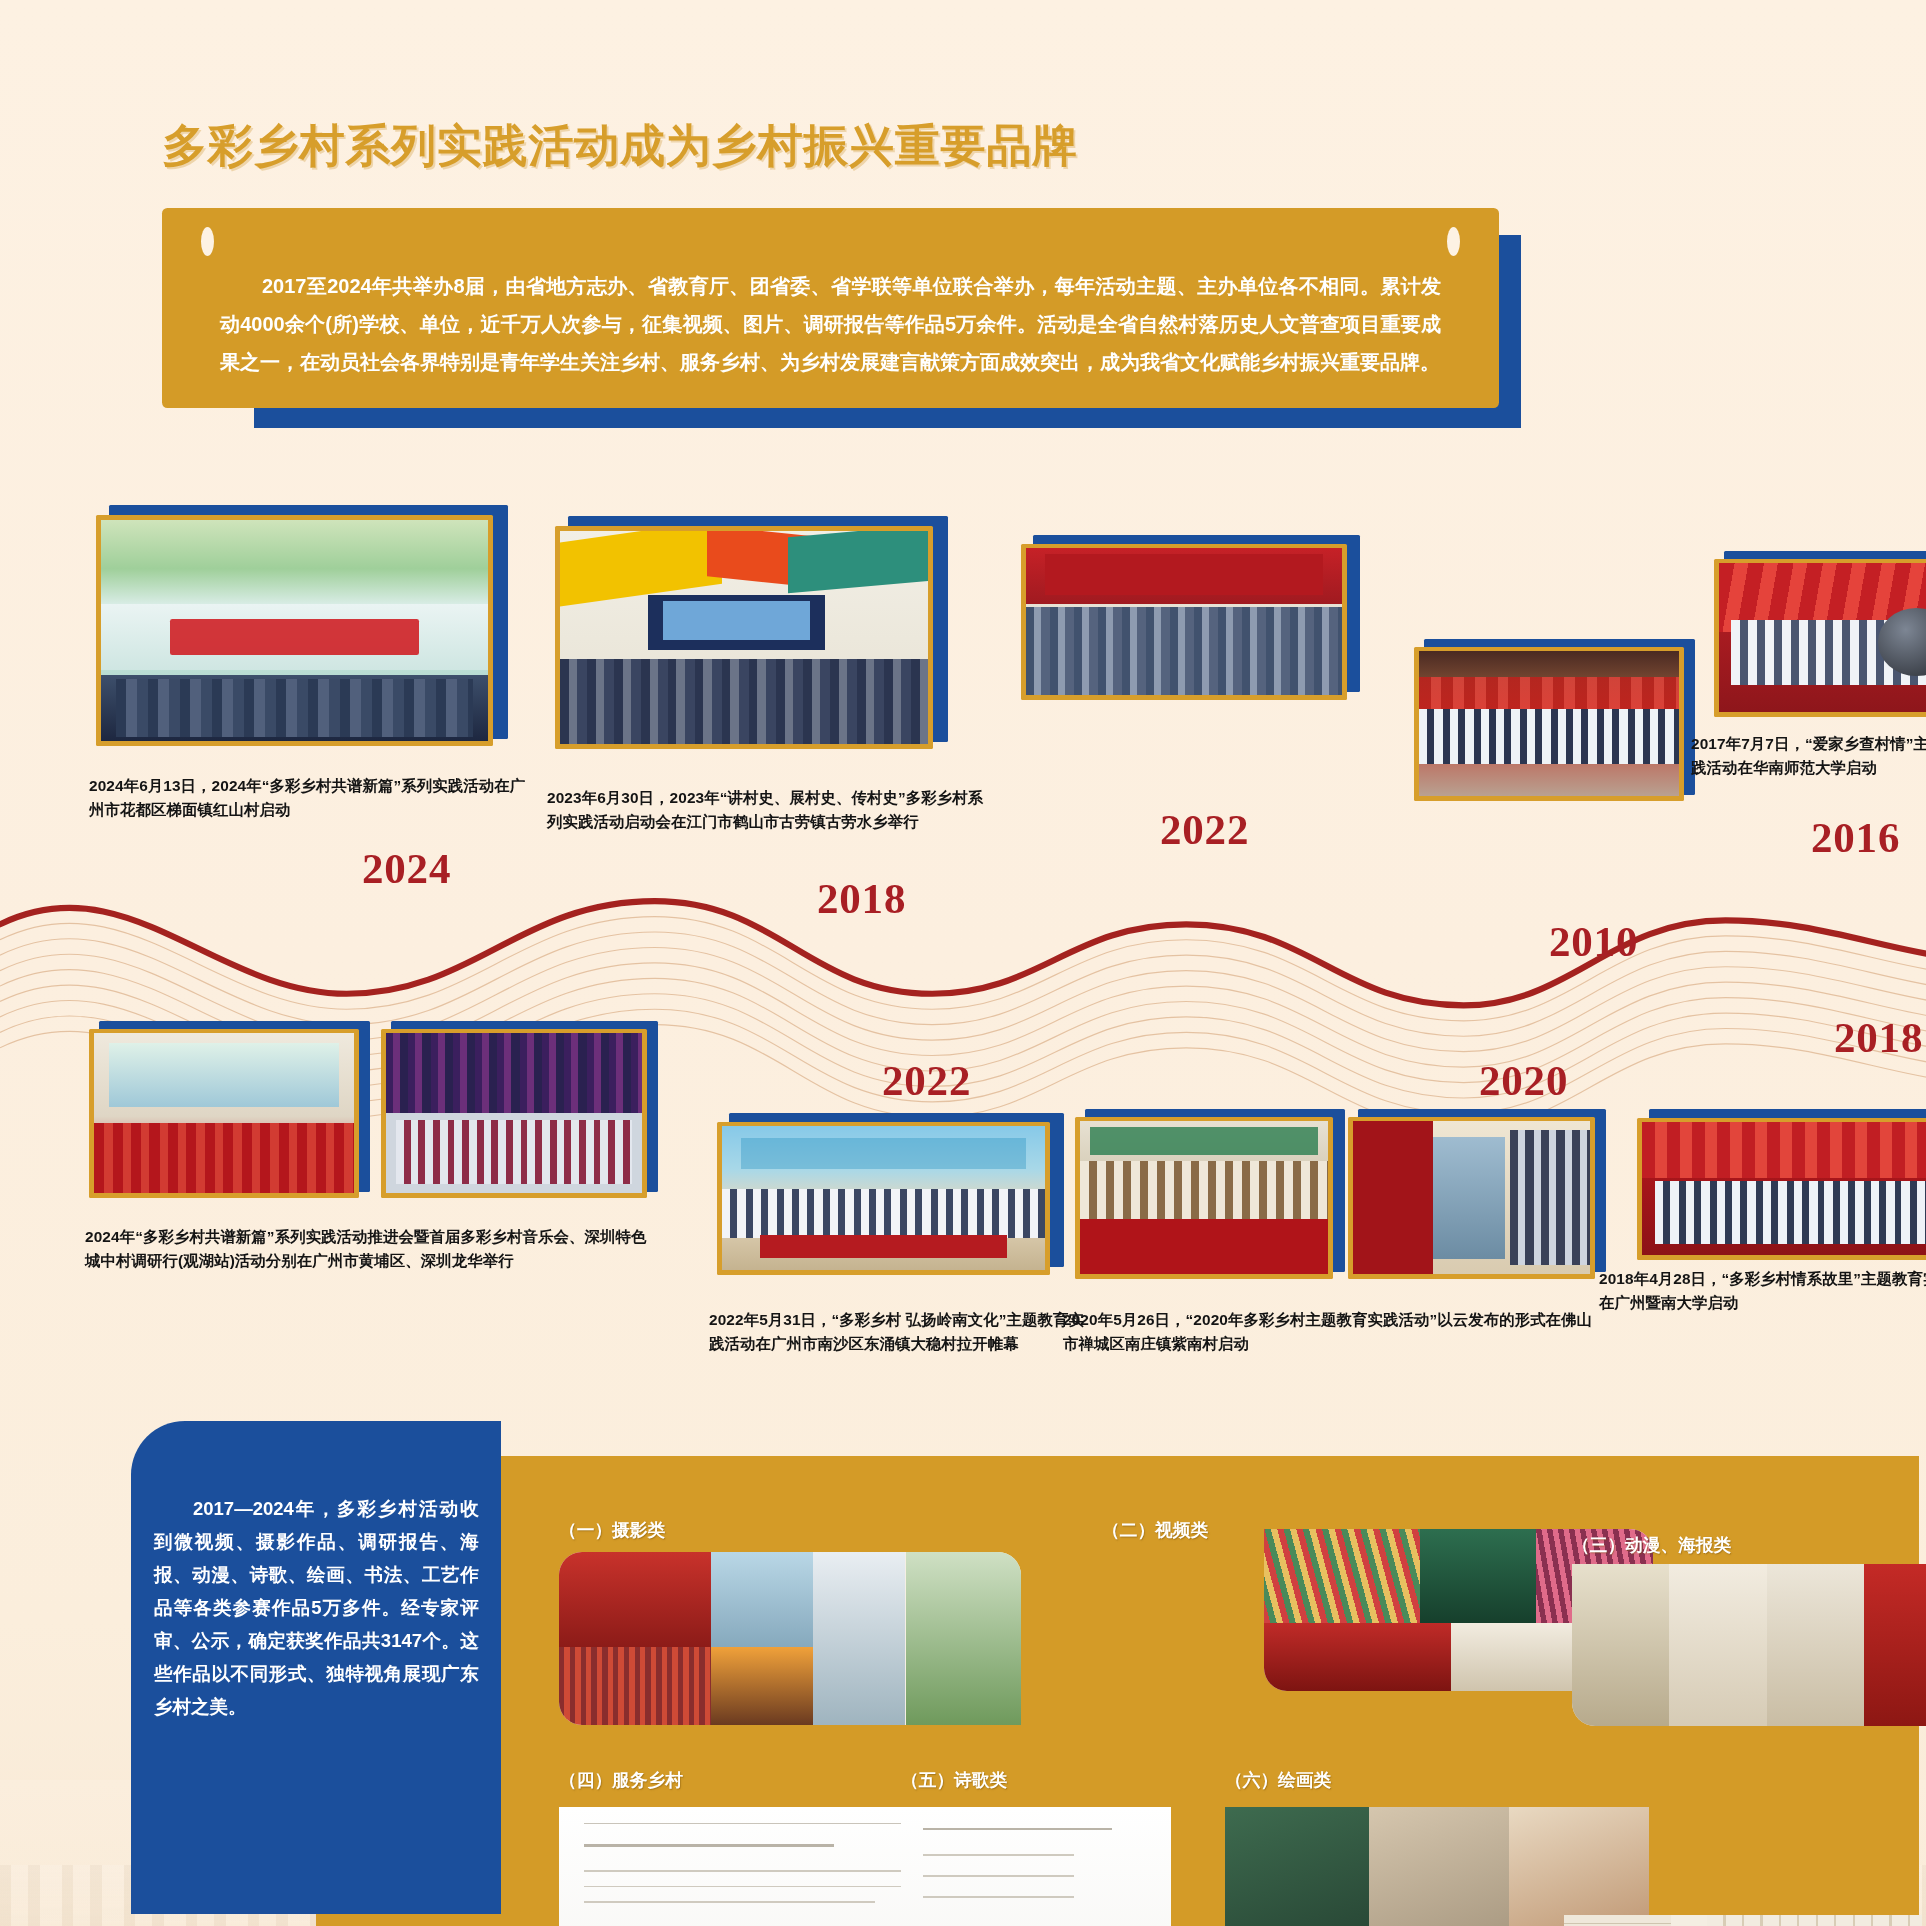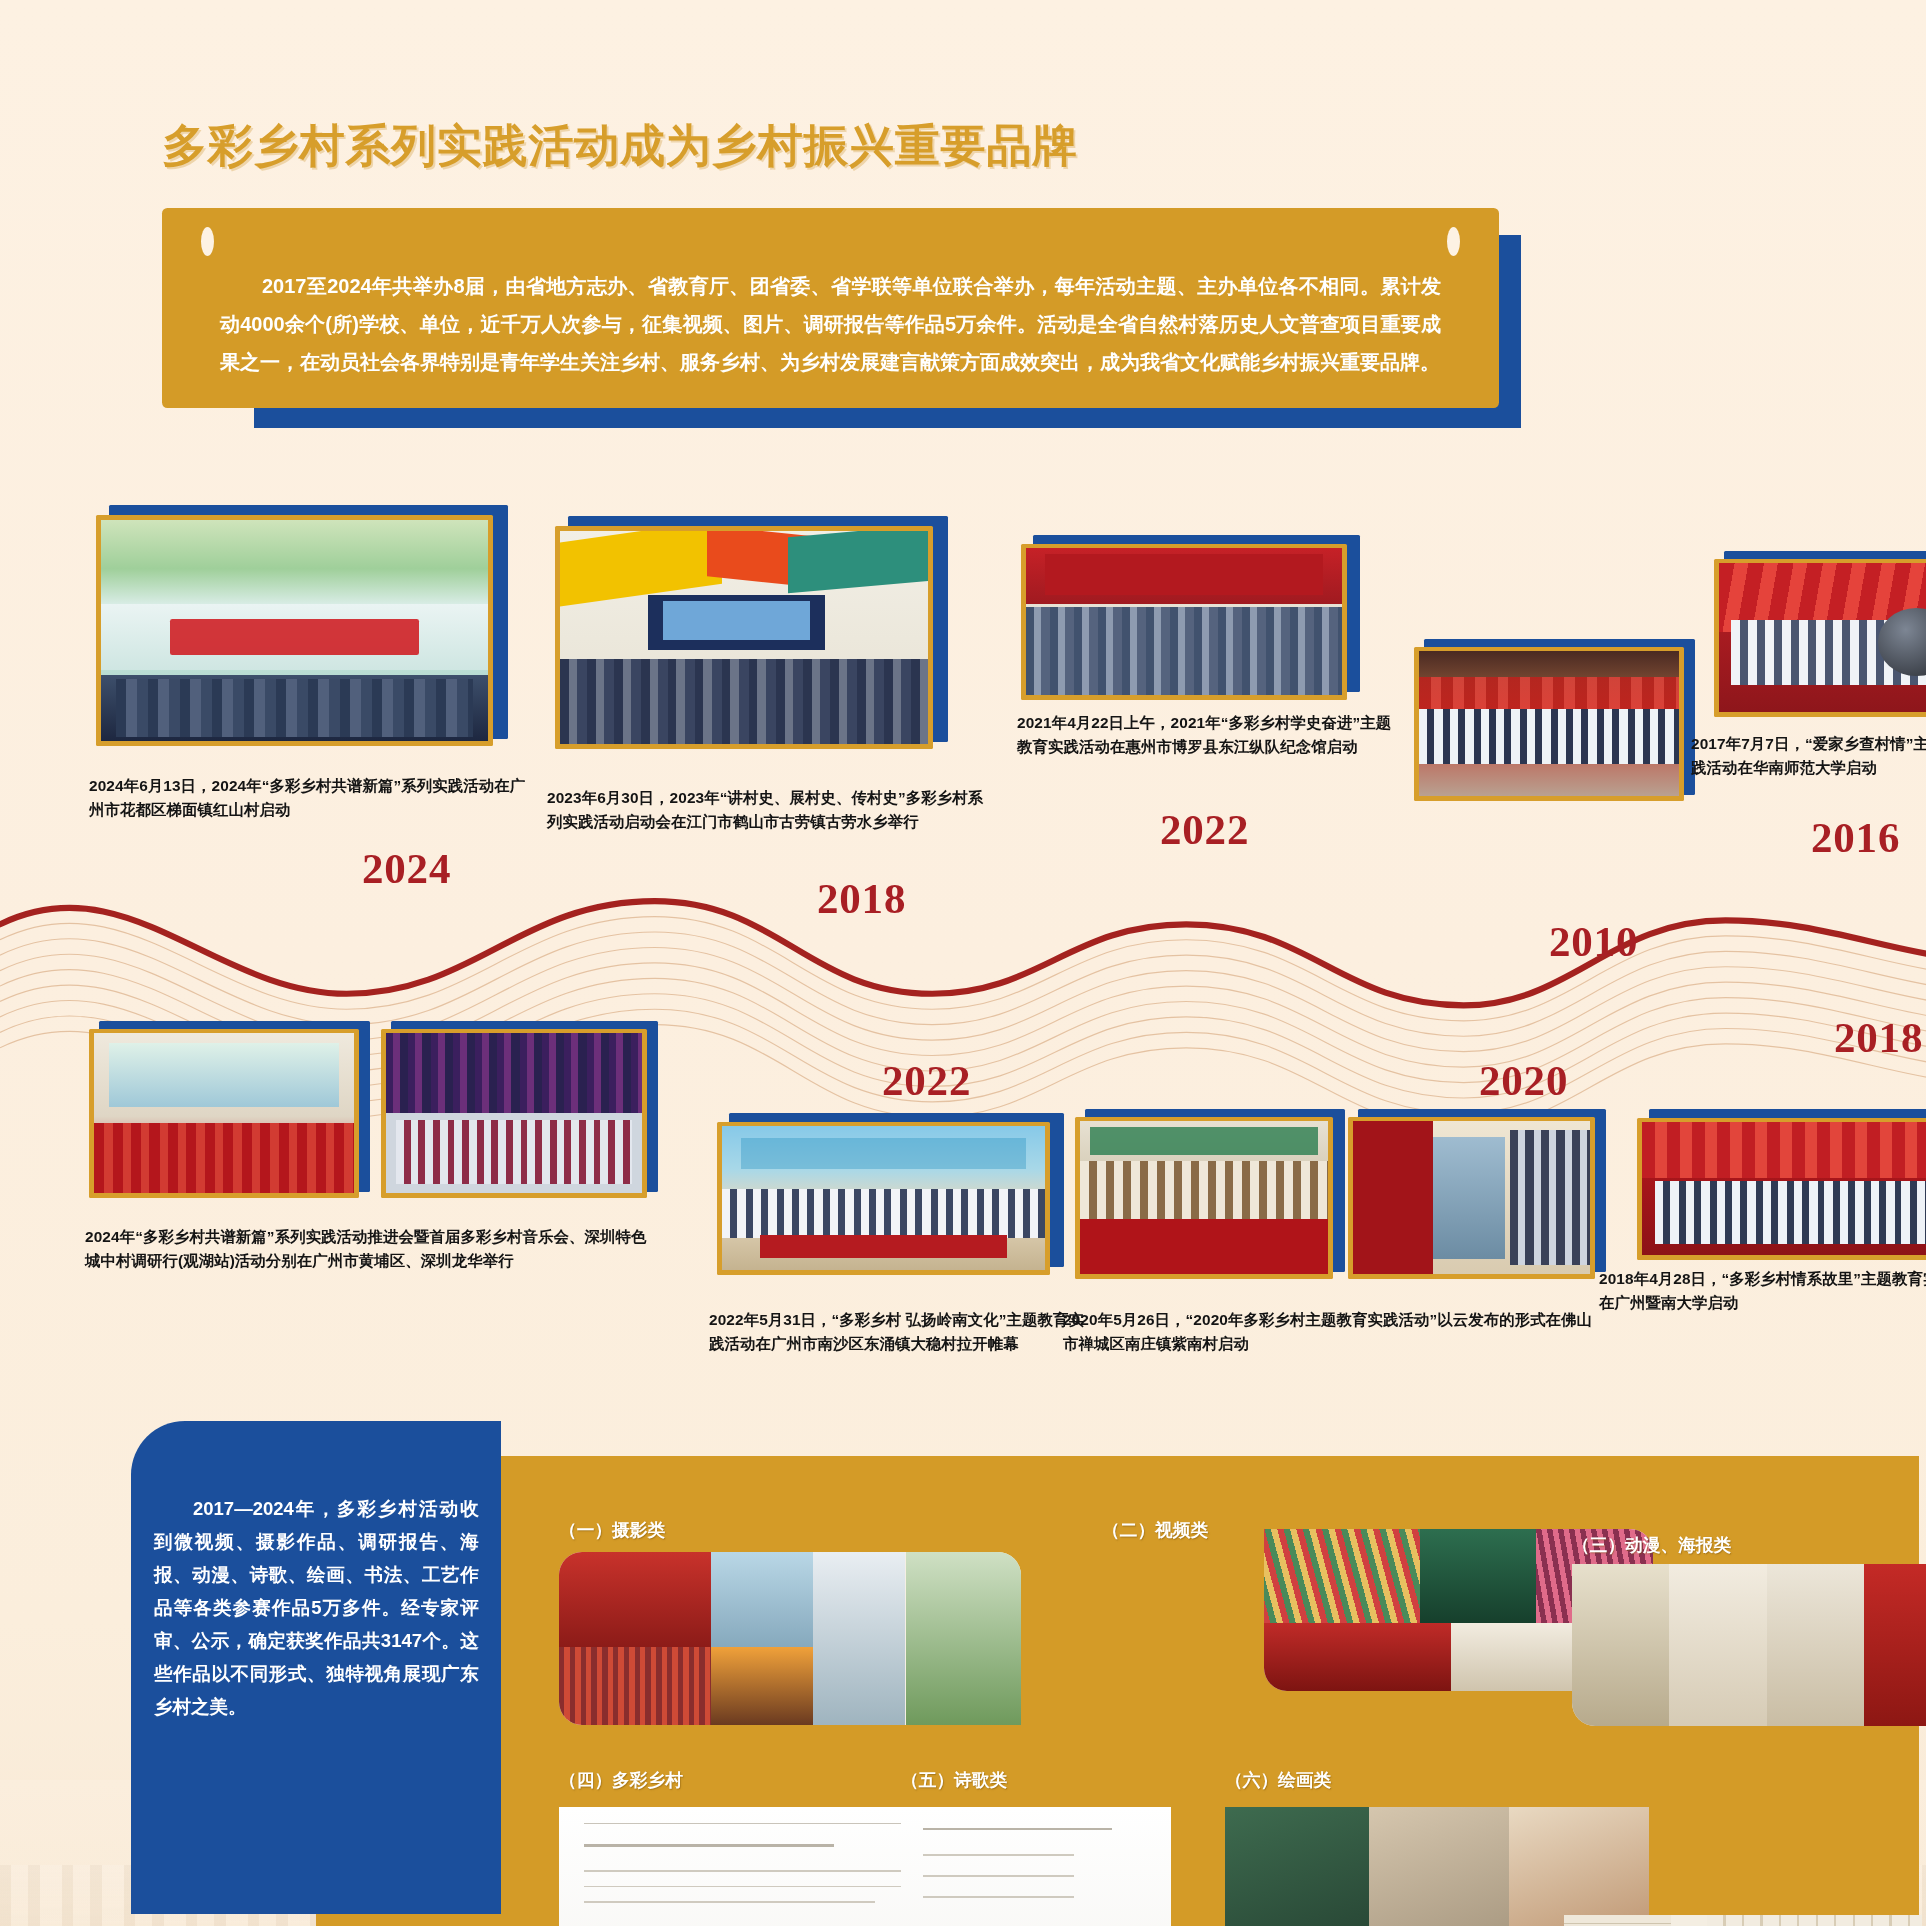--- a/index.html
+++ b/index.html
@@ -136,21 +136,20 @@
   <div class="ph" style="left:1021px;top:535px;width:339px;height:169px;">
     <div class="blue" style="left:11.6px;top:0;right:0;bottom:11.6px;"></div>
     <div class="gold" style="left:0;top:8.5px;width:326px;height:156px;">
       <div class="img" style="background:linear-gradient(180deg,#c62127 0%,#a01a20 38%,#e8e2d5 38%,#d7cfbd 100%);">
         <div class="blk" style="left:6%;top:4%;width:88%;height:28%;background:#b3191f;"></div>
         <div class="blk" style="left:0;top:40%;right:0;bottom:0;
             background:repeating-linear-gradient(90deg,#41526e 0 7.7px,#8e9bb0 7.7px 15.4px,#55637e 15.4px 24px);"></div>
       </div>
     </div>
   </div>
-  <div class="cap" style="left:1017px;top:711px;width:385px;">2021年4月22日上午，2021年“多彩乡村学史奋进”主题教育实践活动在惠州市博罗县东江纵队纪念馆启动</div>
   <div class="yr" style="left:1160px;top:805px;">2022</div>
 
   <div class="ph" style="left:1414px;top:639px;width:281px;height:166px;">
     <div class="blue" style="left:10px;top:0;right:0;bottom:10px;"></div>
     <div class="gold" style="left:0;top:7.7px;width:270px;height:154px;">
       <div class="img" style="background:linear-gradient(180deg,#4a2a22 0%,#7a4a33 22%,#c0392b 45%,#b9a191 100%);">
         <div class="blk" style="left:0;top:18%;right:0;height:36%;
             background:repeating-linear-gradient(90deg,#c0201c 0 11.6px,#e2423a 11.6px 22.3px);opacity:.85;"></div>
         <div class="blk" style="left:0;top:40%;right:0;height:38%;
             background:repeating-linear-gradient(90deg,#eef2f6 0 8.5px,#2b3550 8.5px 15.4px);"></div>
@@ -280,21 +279,21 @@
   </div>
 
   <div class="catlabel" style="left:1572px;top:1533px;">（三）动漫、海报类</div>
   <div class="blk" style="left:1572px;top:1564px;width:389px;height:162px;border-radius:0 0 0 23px;overflow:hidden;background:#f5efe4;">
     <div class="blk" style="left:0;top:0;width:25%;height:100%;background:linear-gradient(180deg,#e7e0cc,#b7aa8c);"></div>
     <div class="blk" style="left:25%;top:0;width:25%;height:100%;background:linear-gradient(180deg,#f2ece0,#d6cbb5);"></div>
     <div class="blk" style="left:50%;top:0;width:25%;height:100%;background:linear-gradient(180deg,#ece6d9,#c9bda4);"></div>
     <div class="blk" style="left:75%;top:0;right:0;height:100%;background:linear-gradient(180deg,#c42a26,#8d1713);"></div>
   </div>
 
-  <div class="catlabel" style="left:559px;top:1768px;">（四）多彩乡村</div>
+  <div class="catlabel" style="left:559px;top:1768px;">（四）服务乡村</div>
   <div class="blk paperw" style="left:559px;top:1807px;width:416px;height:262px;">
     <div class="blk" style="left:6%;top:6%;right:6%;height:0.8px;background:#c9c4ba;"></div>
     <div class="blk" style="left:6%;top:14%;width:60%;height:3.1px;background:#b9b3a7;"></div>
     <div class="blk" style="left:6%;top:24%;width:84%;height:1.9px;background:#cfcabf;"></div>
     <div class="blk" style="left:6%;top:30%;width:84%;height:1.9px;background:#cfcabf;"></div>
     <div class="blk" style="left:6%;top:36%;width:70%;height:1.9px;background:#cfcabf;"></div>
 
   </div>
 
   <div class="catlabel" style="left:901px;top:1768px;">（五）诗歌类</div>

